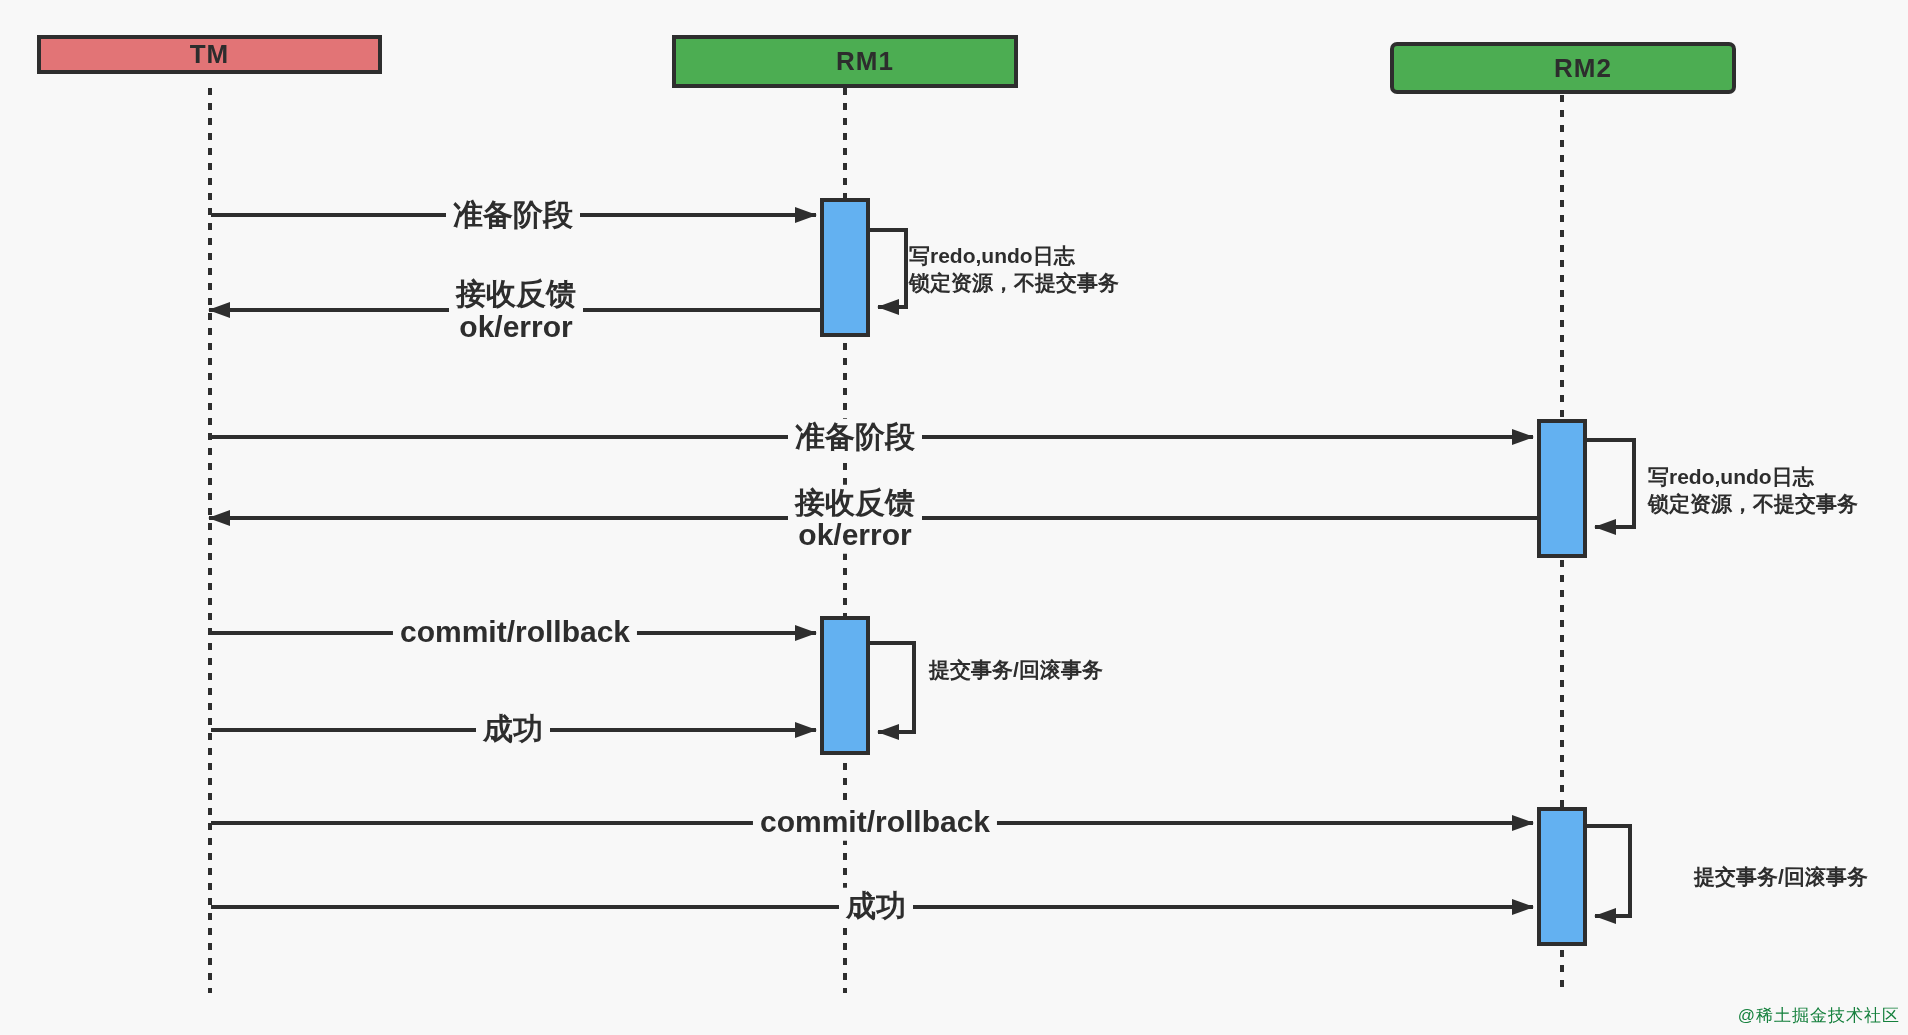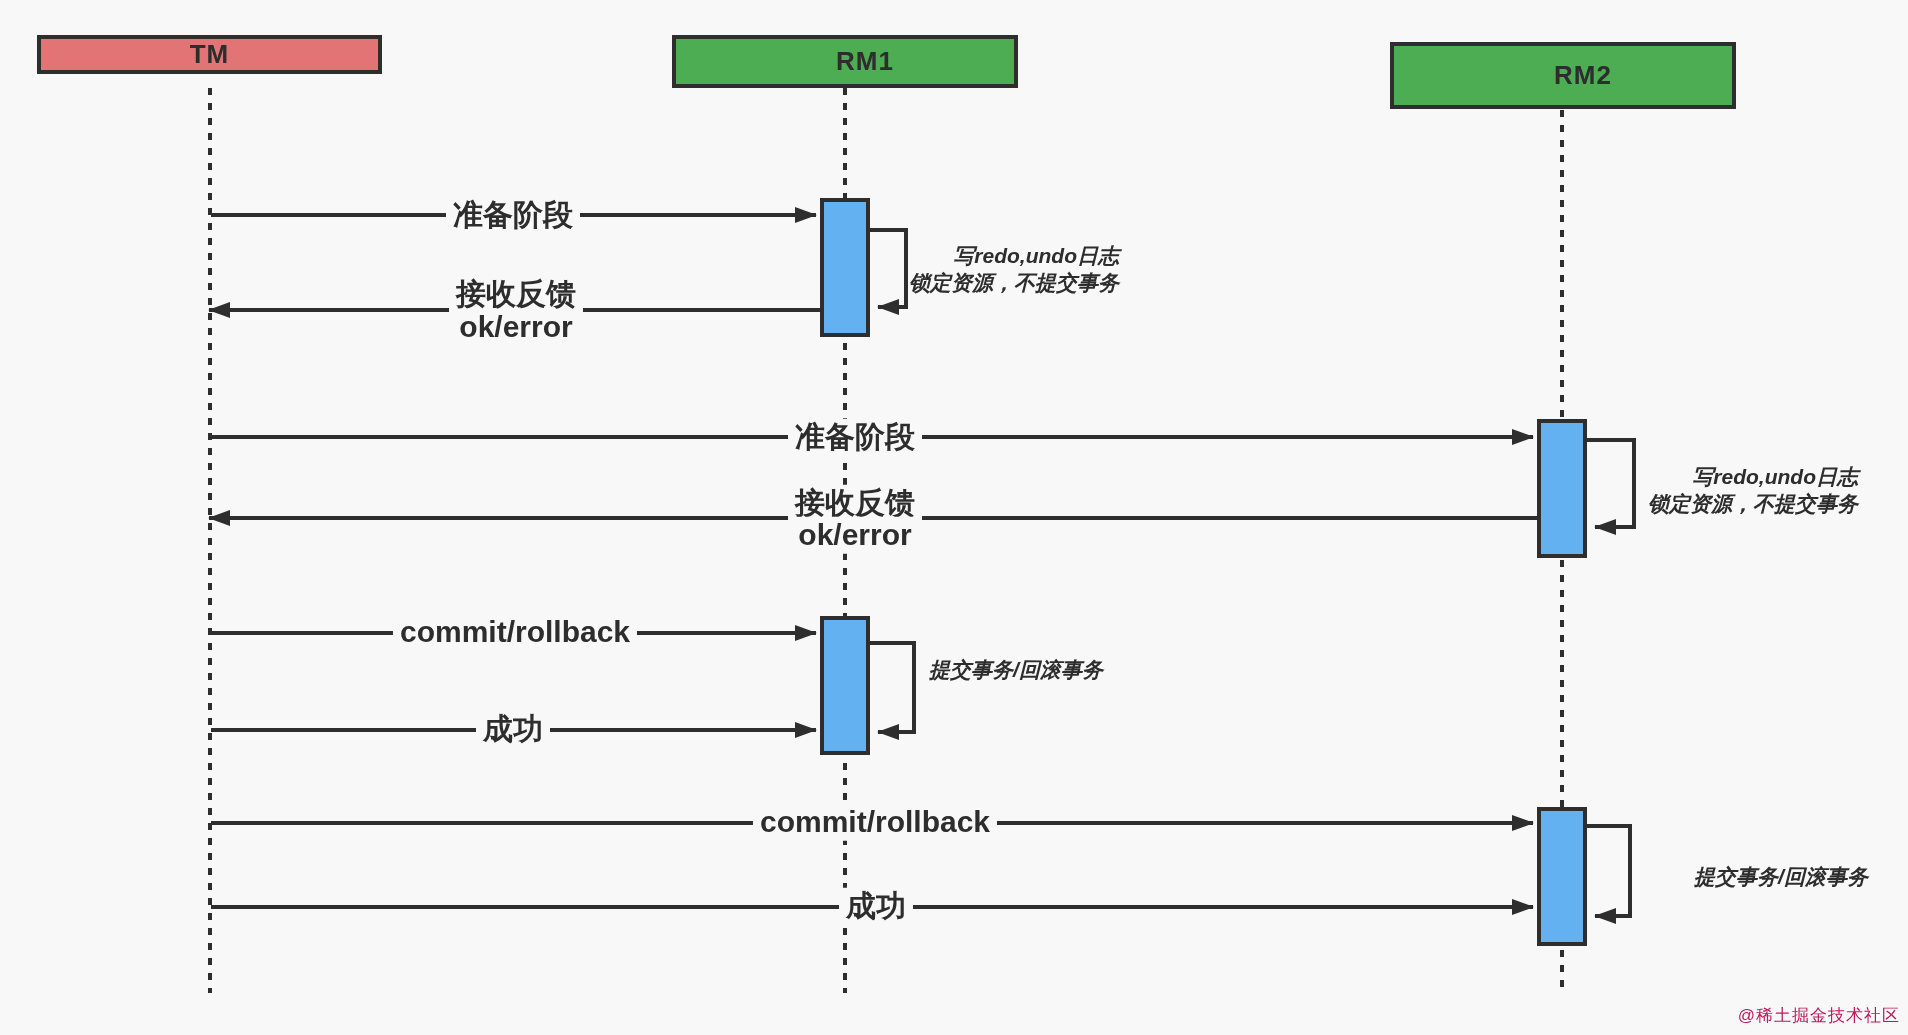--- a/index.html
+++ b/index.html
@@ -46,30 +46,29 @@
     line-height: 1.15;
     text-align: center;
   }
   .annotation {
     position: absolute;
     transform: translate(-50%, -50%);
     font-size: 21px;
     font-weight: bold;
     color: #2d2d2d;
     white-space: nowrap;
-    text-align: right;
+    text-align: left;
     line-height: 1.3;
-    font-style: italic;
   }
   .watermark {
     position: absolute;
     right: 8px;
     top: 1004px;
     font-size: 17px;
-    color: #be185d;
+    color: #15803d;
     letter-spacing: 1px;
   }
 </style>
 </head>
 <body>
 
 <div id="stage">
 
   <svg id="arrows-layer" width="1908" height="1035" viewBox="0 0 1908 1035">
     <defs>
@@ -101,21 +100,21 @@
     <path d="M868 643 H914 V732 H878" stroke="#2e2e2e" stroke-width="4" fill="none" marker-end="url(#ah)"></path>
     <path d="M1585 826 H1630 V916 H1595" stroke="#2e2e2e" stroke-width="4" fill="none" marker-end="url(#ah)"></path>
   </svg>
 
   <div class="actor-box actor-tm" style="left:37px; top:35px; width:345px; height:39px;">
     <span>TM</span>
   </div>
   <div class="actor-box actor-rm" style="left:672px; top:35px; width:346px; height:53px;">
     <span>RM1</span>
   </div>
-  <div class="actor-box actor-rm" style="left:1390px; top:42px; width:346px; height:67px;">
+  <div class="actor-box actor-rm" style="left:1390px; top:42px; width:346px; height:52px;border-radius:7px;">
     <span>RM2</span>
   </div>
 
   <div class="msg-label" style="left:513px; top:215px;">准备阶段</div>
 
   <div class="msg-label" style="left:516px; top:294px;">接收反馈</div>
   <div class="msg-label" style="left:516px; top:327px;">ok/error</div>
 
   <div class="msg-label" style="left:855px; top:437px;">准备阶段</div>
 

